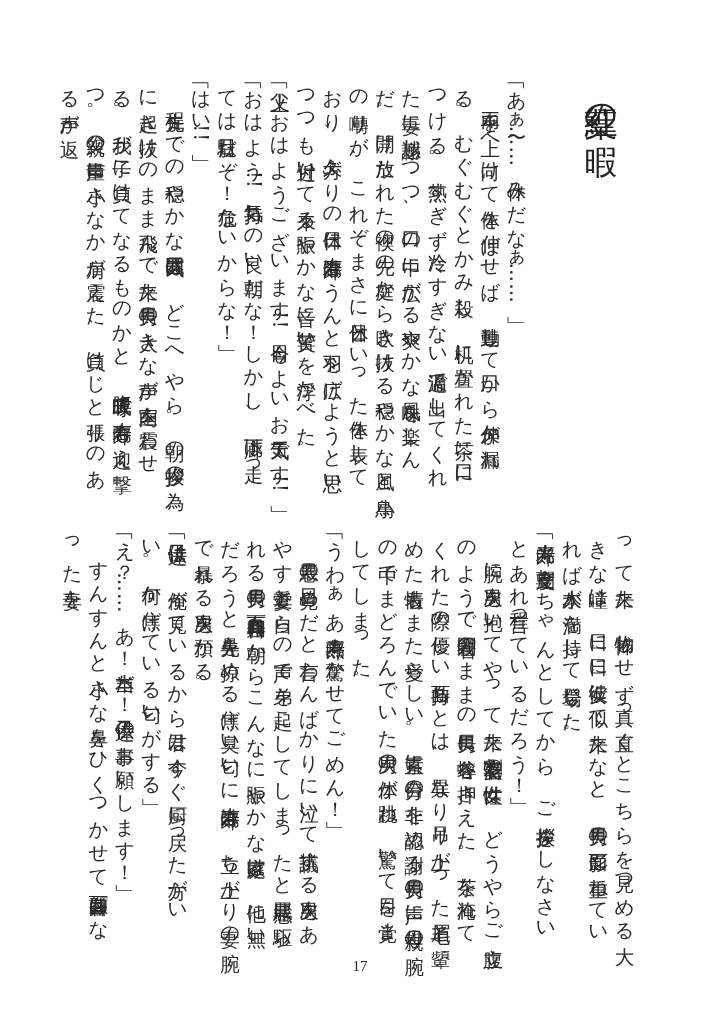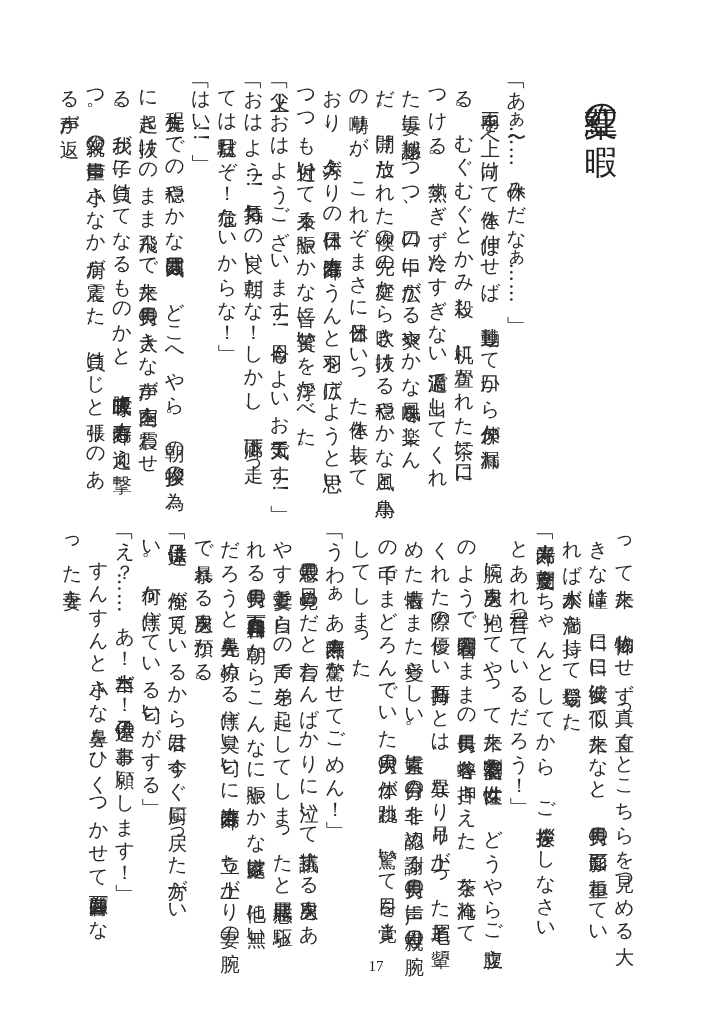--- a/index.html
+++ b/index.html
@@ -13,21 +13,21 @@
   .tier {
     position:absolute; writing-mode:vertical-rl;
     font-family:"DejaVu Serif","Liberation Serif",serif;
     font-size:19.5px; line-height:26.3px; color:#2a2a2a;
     letter-spacing:1.2px;
   }
   .tier-top { right:193px; top:76px; height:420px; }
   .tier-bottom { right:85px; top:527px; height:425px; }
   .tier p { margin:0; padding:0; white-space:normal; }
   .pagenum {
-    position:absolute; left:356px; top:958px; width:40px; text-align:center;
+    position:absolute; left:340px; top:958px; width:40px; text-align:center;
     font-family:"Liberation Serif","DejaVu Serif",serif; font-size:15px; color:#222;
   }
 </style>
 </head>
 <body>
 
 <div class="page">
 
   <div class="title">紅葉の暇</div>
 

